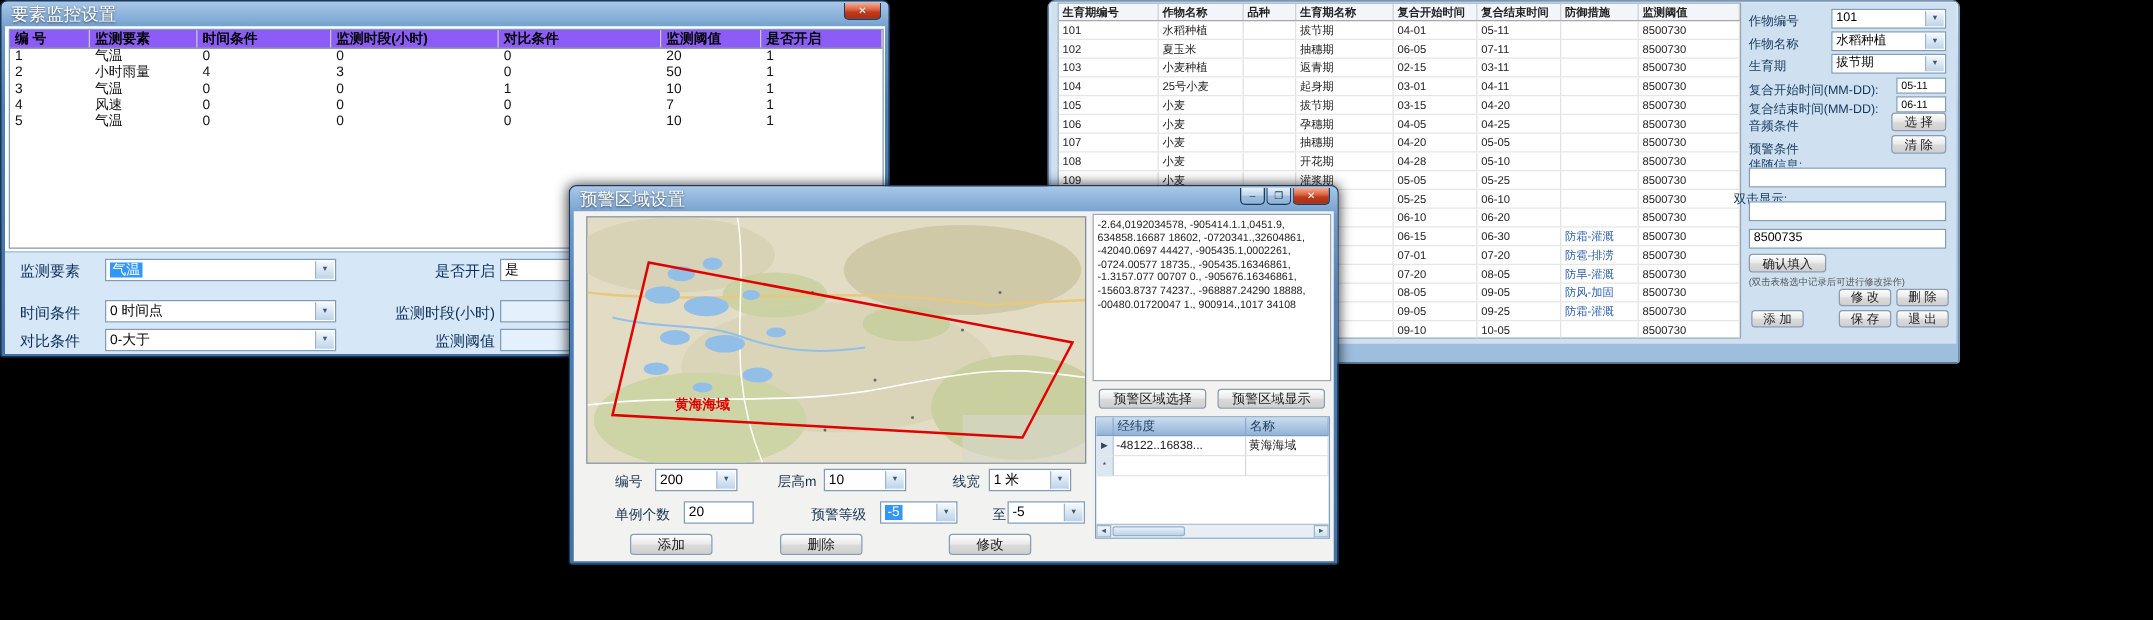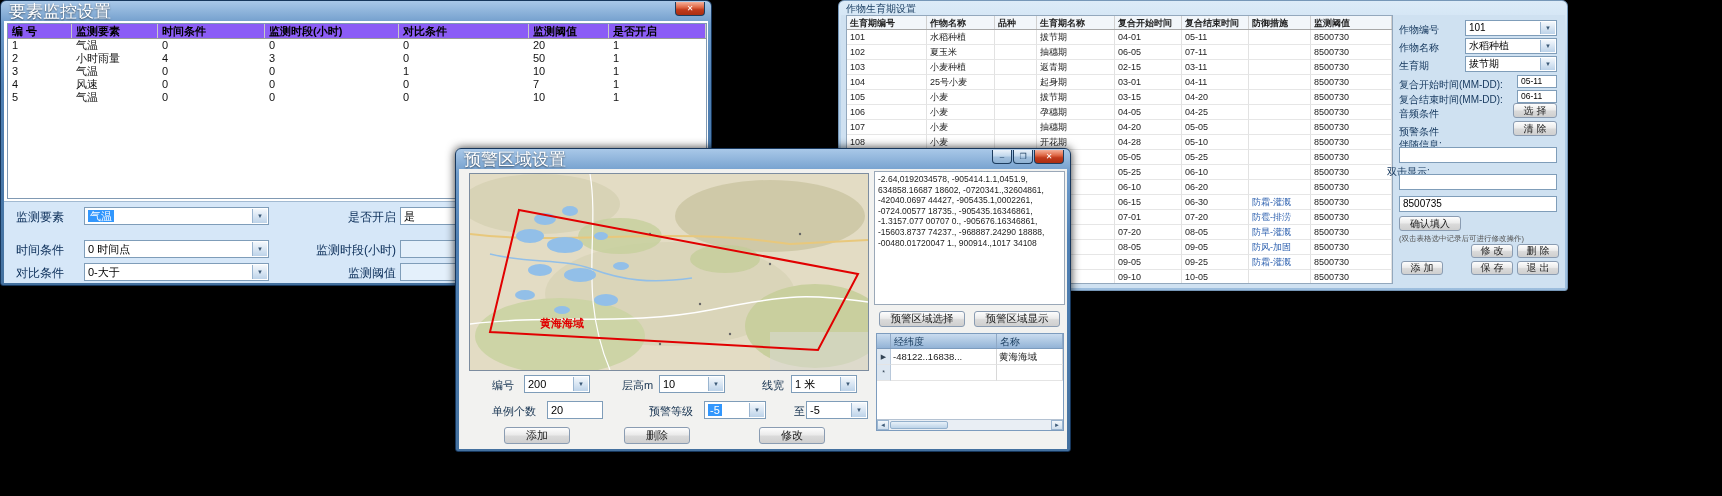--- a/index.html
+++ b/index.html
@@ -4,21 +4,21 @@
 <style>
   *{margin:0;padding:0;box-sizing:border-box;}
   html,body{background:#000;font-family:"Liberation Sans","DejaVu Sans",sans-serif;}
   #stage{position:relative;width:1722px;height:496px;background:#000;overflow:hidden;}
 
   
   .window{position:absolute;border-radius:6px 6px 3px 3px;box-shadow:0 0 10px rgba(0,0,0,.8);}
   .frame-active{background:linear-gradient(180deg,#a9c8e8 0%,#6f9ccb 8%,#4f80b4 30%,#44719f 100%);border:1px solid #17375c;padding:1px 3px 3px 3px;}
   .frame-pale{background:linear-gradient(180deg,#dcebf8 0%,#b5d0e8 30%,#9cbddd 100%);border:1px solid #7697b8;padding:1px 2px 2px 2px;}
   .titlebar{position:relative;height:19px;display:flex;align-items:center;}
-  .titlebar .title{color:#fff;font-size:17px;padding-left:5px;text-shadow:0 1px 2px rgba(0,0,0,.6);white-space:nowrap;}
+  .titlebar .title{color:#fff;font-size:14px;padding-left:5px;text-shadow:0 1px 2px rgba(0,0,0,.6);white-space:nowrap;}
   .frame-pale .titlebar{height:13px;}
   .frame-pale .titlebar .title{color:#1c3f63;font-size:10px;text-shadow:none;}
   .tb-btns{position:absolute;right:3px;top:0;display:flex;}
   .cap-btn{height:14px;border:1px solid #1c3c5e;border-top:none;border-radius:0 0 4px 4px;display:flex;align-items:center;justify-content:center;font-size:8px;color:#fff;margin-left:1px;}
   .cap-close{width:30px;background:linear-gradient(180deg,#f5b09a 0%,#e06a48 40%,#c03a1c 60%,#aa2e12 100%);}
   .cap-gray{width:20px;color:#16395c;background:linear-gradient(180deg,#eaf2fa 0%,#c2d8ec 45%,#a2c0dd 55%,#8fb2d4 100%);}
   .body{position:relative;}
 
   
   .gtable{position:absolute;background:#fff;border:1px solid #8099b3;overflow:hidden;}
@@ -84,23 +84,20 @@
   .sc-arr{position:absolute;top:0;bottom:0;width:12px;display:flex;align-items:center;justify-content:center;font-size:6px;color:#3c5a78;background:linear-gradient(180deg,#f2f7fb,#cfdfee);border:1px solid #9ab5d0;}
   .sc-thumb{position:absolute;left:13px;top:1px;bottom:1px;width:58px;background:linear-gradient(180deg,#e8f1f9,#bcd3e8);border:1px solid #93b0cc;border-radius:2px;}
   .w2lbl{position:absolute;font-size:11px;color:#14314f;white-space:nowrap;}
 </style>
 </head>
 <body>
 
 <div id="stage">
 
   <div class="window frame-pale w3">
-    <div class="titlebar">
-      <span class="title">作物生育期设置</span>
-    </div>
     <div class="body">
       <div class="gtable w3-table">
         <div class="hrow">
             <div class="cell c0">生育期编号</div>
             <div class="cell c1">作物名称</div>
             <div class="cell c2">品种</div>
             <div class="cell c3">生育期名称</div>
             <div class="cell c4">复合开始时间</div>
             <div class="cell c5">复合结束时间</div>
             <div class="cell c6">防御措施</div>

